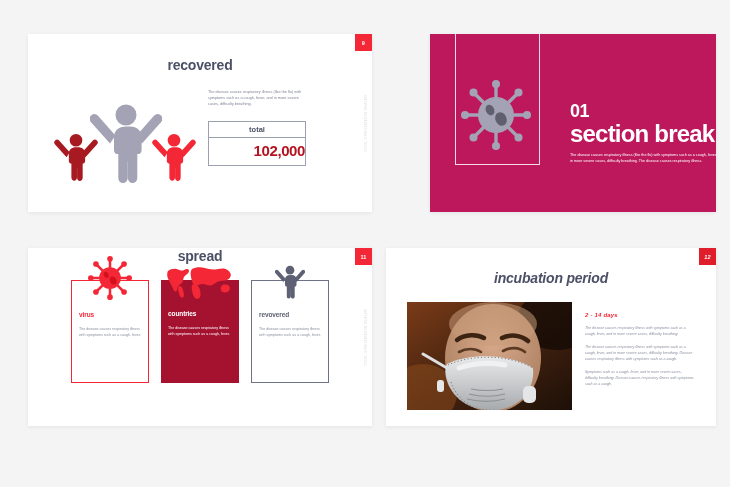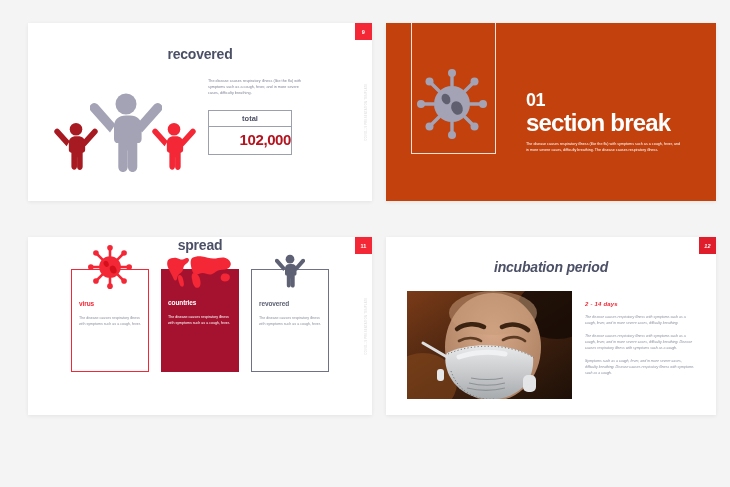--- a/index.html
+++ b/index.html
@@ -15,30 +15,30 @@
   #deck {
     position: relative;
     width: 730px;
     height: 487px;
     background: #f4f4f4;
     display: grid;
     grid-template-columns: 344px 330px;
     grid-template-rows: 178px 178px;
     column-gap: 14px;
     row-gap: 36px;
-    padding: 23px 28px 33px 28px;
+    padding: 34px 28px 33px 28px;
   }
 
   .slide {
     position: relative;
     overflow: hidden;
     box-shadow: 0 1px 4px rgba(0,0,0,0.07);
   }
   .slide.white { background: #ffffff; }
-  .slide.red   { background: #c2410c; }
+  .slide.red   { background: #be185d; margin-left: 44px; }
 
   
   .badge {
     position: absolute;
     top: 0; right: 0;
     width: 17px; height: 17px;
     background: #f32735;
     color: #ffffff;
     font-size: 5.5px;
     font-weight: bold;
@@ -102,21 +102,21 @@
   .rec-paragraph {
     color: #7d8195;
     font-size: 3.7px;
     line-height: 1.62;
     letter-spacing: .05px;
     max-width: 100px;
   }
 
   .total-box {
     margin-top: 13px;
-    width: 84px;
+    width: 98px;
     border: 1px solid #9aa0ad;
   }
   .total-label {
     text-align: center;
     font-size: 7.5px;
     font-weight: bold;
     color: #4c5066;
     padding: 3px 0 3.5px;
     border-bottom: 1px solid #9aa0ad;
   }

